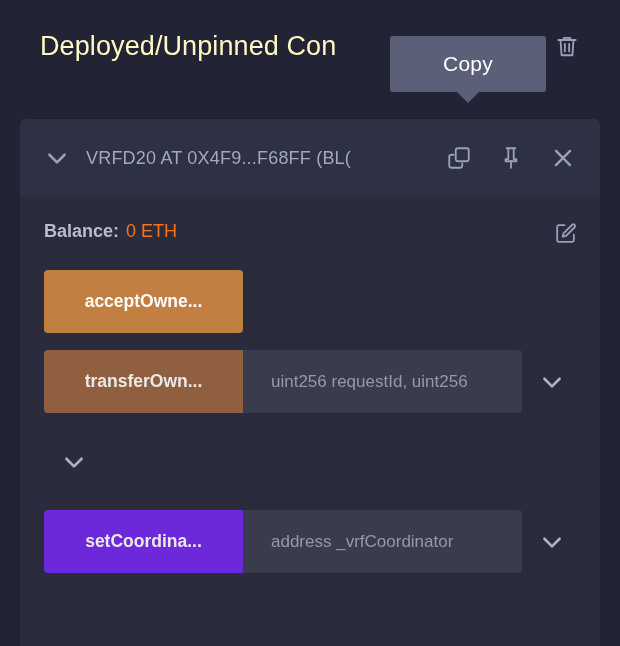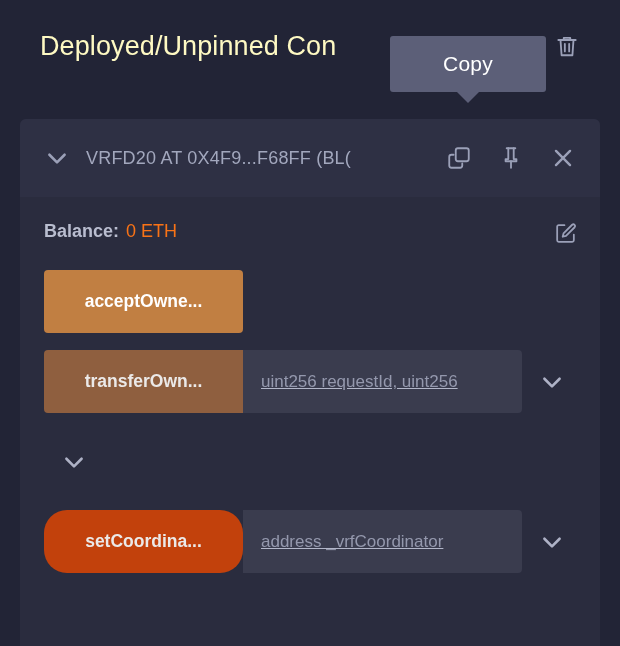--- a/index.html
+++ b/index.html
@@ -192,24 +192,23 @@
   }
 
   .fn-input {
     flex: 1;
     background: #3a3c4e;
     border: none;
     border-radius: 0 4px 4px 0;
     color: #b2b6c9;
     font-family: "Liberation Sans", sans-serif;
     font-size: 17px;
-    padding: 0 18px;
+    padding: 0 28px;
     outline: none;
     min-width: 0;
-    text-decoration: underline;
   }
   .fn-input::placeholder { color: #9498ad; }
 
   .fn-caret {
     width: 60px;
     display: flex;
     align-items: center;
     justify-content: center;
     color: #aeb2c6;
     cursor: pointer;
@@ -294,21 +293,21 @@
         </div>
       </div>
       <div class="fn-row has-input">
         <div class="fn-caret">
           <svg width="26" height="26" viewBox="0 0 24 24" fill="none" stroke="currentColor" stroke-width="2.4" stroke-linecap="round" stroke-linejoin="round">
             <path d="M5 9l7 7 7-7"></path>
           </svg>
         </div>
       </div>
       <div class="fn-row has-input">
-        <button class="fn-btn" style="background: #c2410c; border-radius: 23px;">setCoordina...</button>
+        <button class="fn-btn" style="background: #6d28d9;">setCoordina...</button>
         <input class="fn-input" type="text" placeholder="address _vrfCoordinator" style="">
         <div class="fn-caret">
           <svg width="26" height="26" viewBox="0 0 24 24" fill="none" stroke="currentColor" stroke-width="2.4" stroke-linecap="round" stroke-linejoin="round">
             <path d="M5 9l7 7 7-7"></path>
           </svg>
         </div>
       </div>
     </div>
 
 </div>

